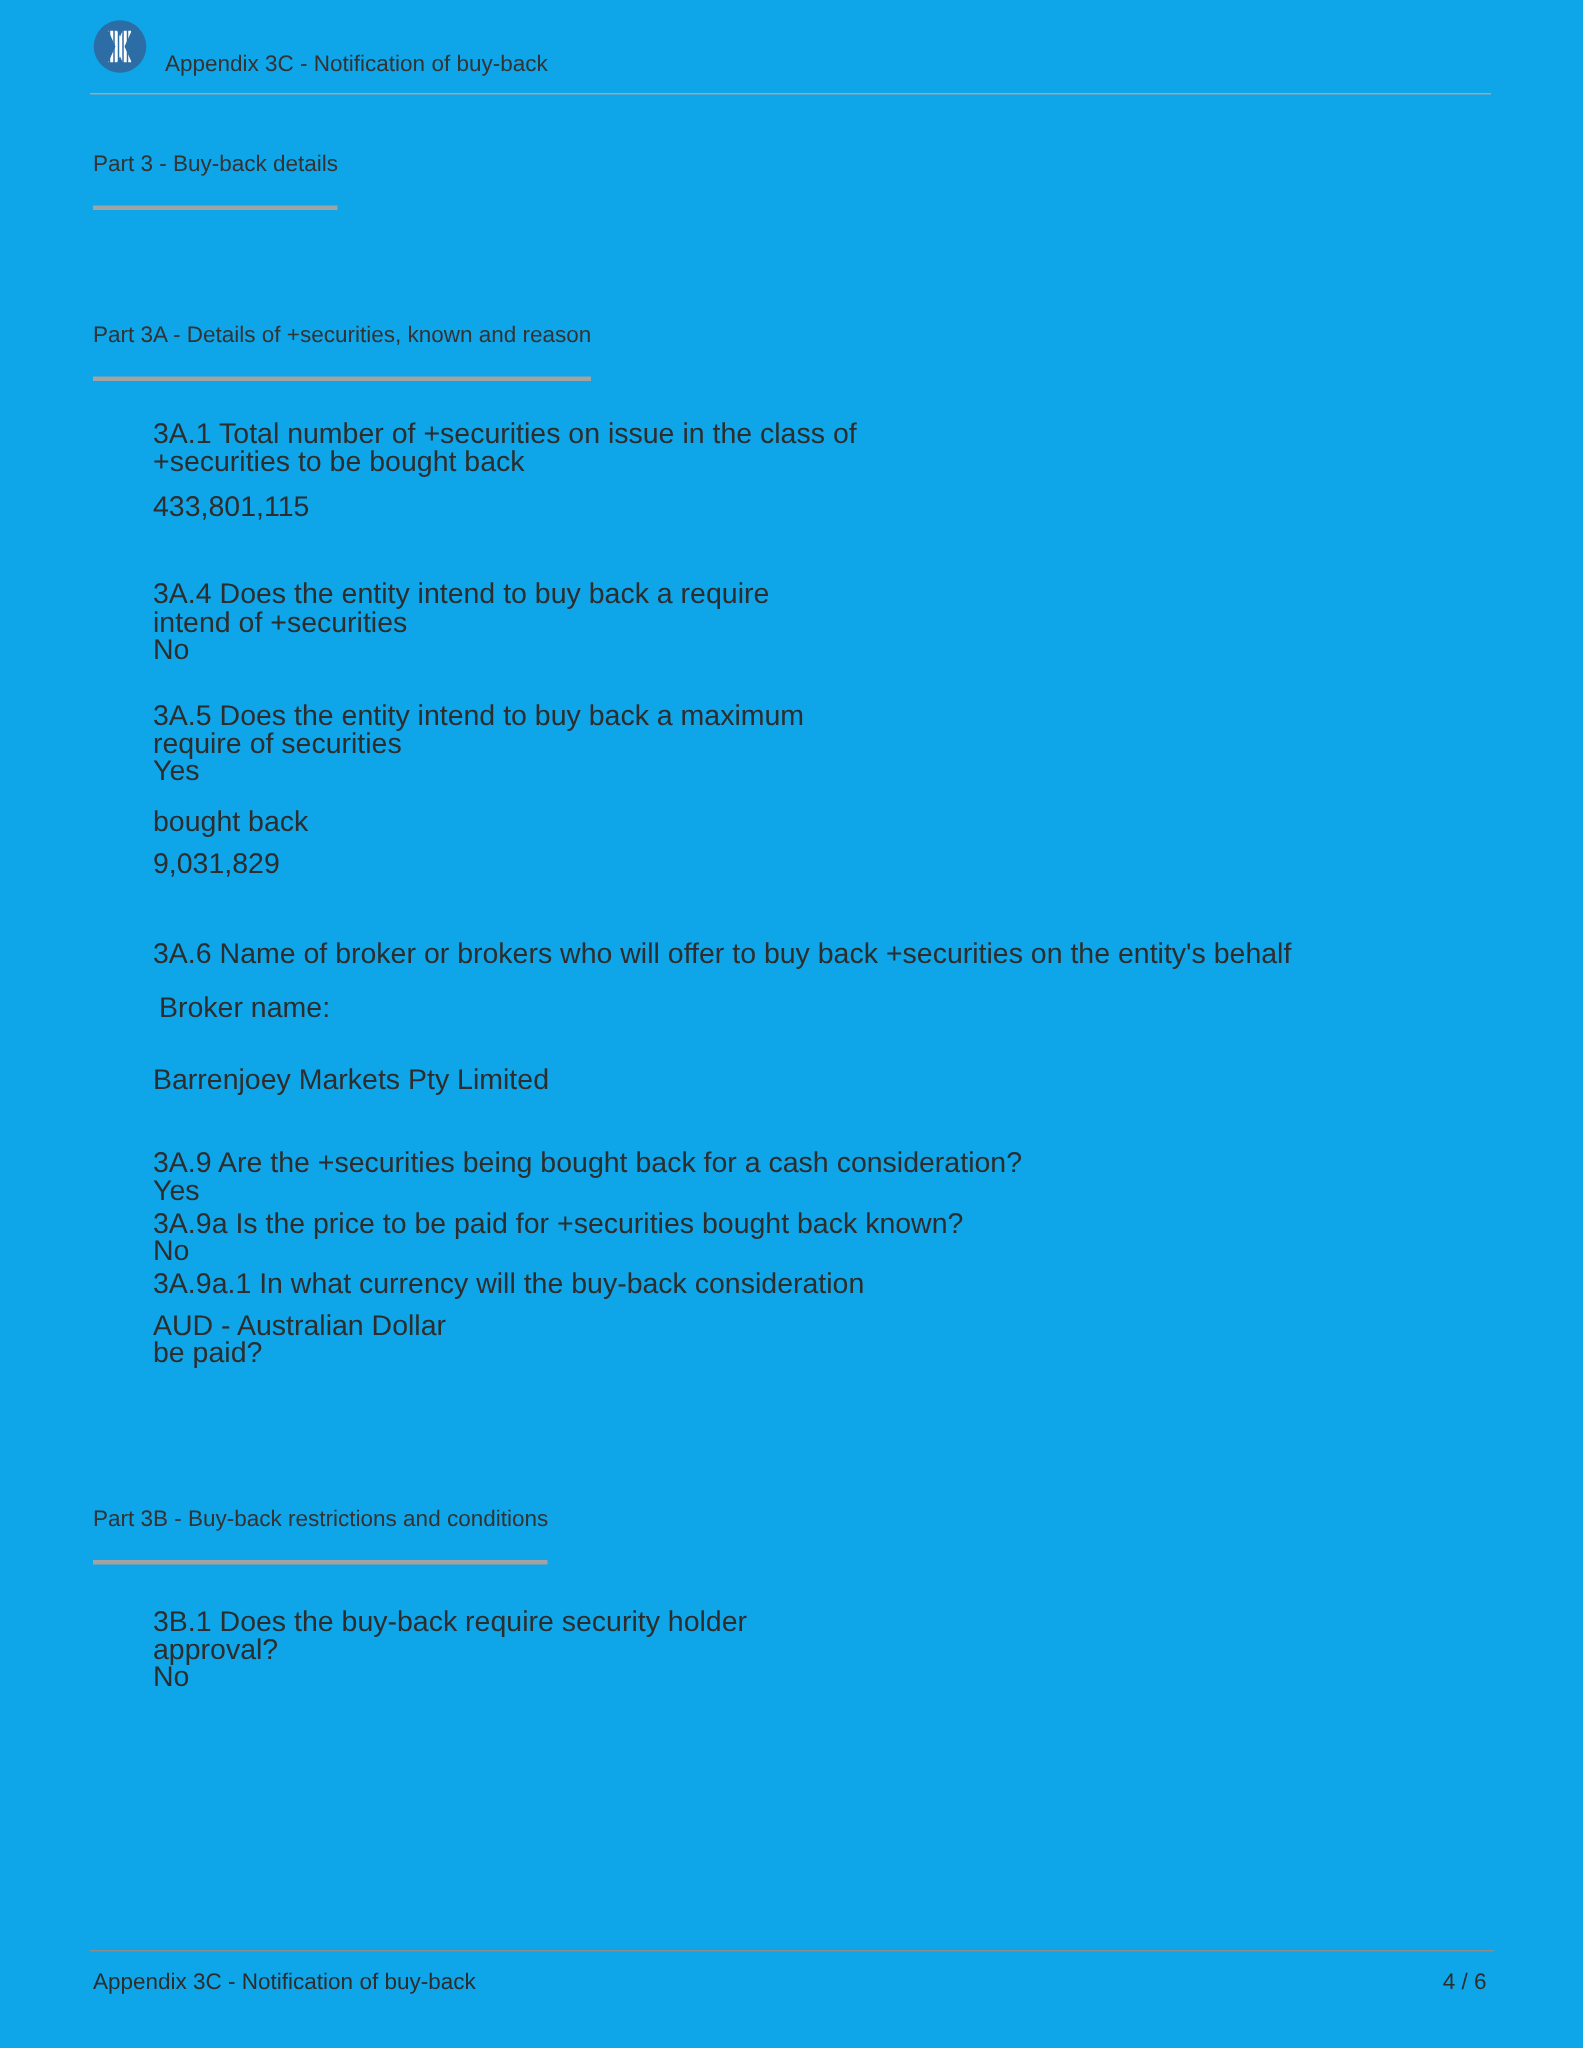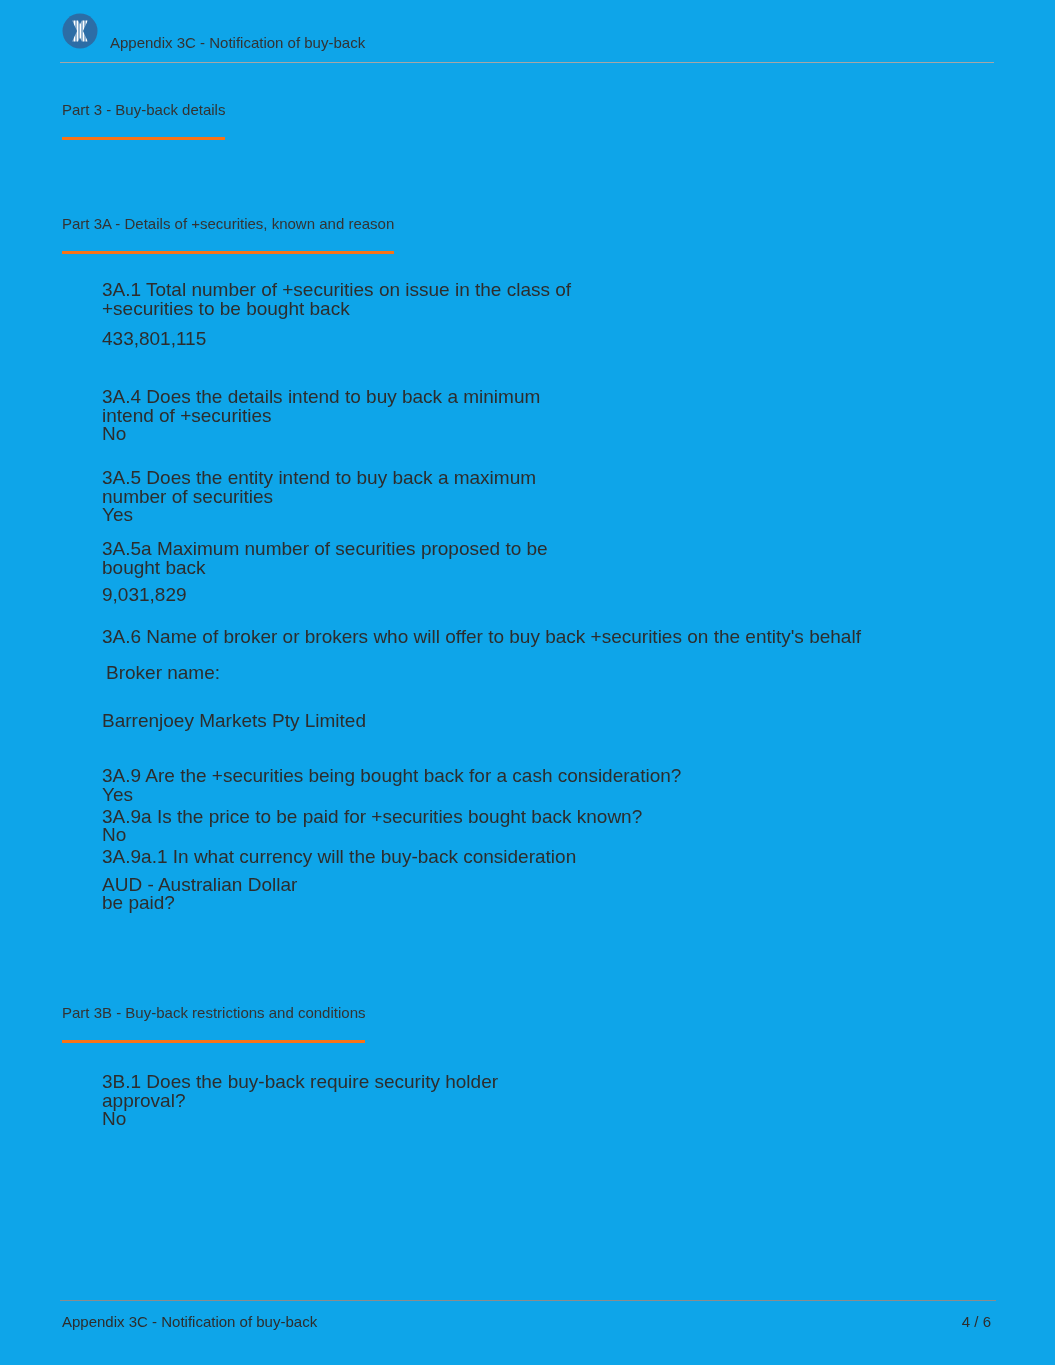--- a/index.html
+++ b/index.html
@@ -22,21 +22,21 @@
   .header-title { left:110px; top:34px; font-size:15px; line-height:18px; color:#333333; }
   .header-rule { left:60px; top:62px; width:934px; height:1px; background:#a6a6a6; }
 
   
   .section-heading {
     font-size:15px;
     line-height:18.5px;
     color:#333333;
     display:table;
     padding-bottom:17px;
-    border-bottom:3px solid #f97316;
+    border-bottom:3px solid #a3a3a3;
   }
   .h-part3  { left:62px; top:101px; }
   .h-part3a { left:62px; top:215px; }
   .h-part3b { left:62px; top:1004px; }
 
   
   .qblock { left:102px; font-size:19px; line-height:18.5px; color:#2d2d2d; }
   .qline { white-space:nowrap; }
   .ans-gap { margin-top:12px; }
   .ans-gap-sm { margin-top:9px; }
@@ -91,33 +91,32 @@
 
   <div class="abs section-heading h-part3a">Part 3A - Details of +securities, known and reason</div>
 
   <div class="abs qblock q3a1">
     <div class="qline">3A.1 Total number of +securities on issue in the class of</div>
     <div class="qline">+securities to be bought back</div>
     <div class="qline ans-gap">433,801,115</div>
   </div>
 
   <div class="abs qblock q3a4">
-    <div class="qline">3A.4 Does the details intend to buy back a minimum</div>
+    <div class="qline">3A.4 Does the entity intend to buy back a require</div>
     <div class="qline">intend of +securities</div>
     <div class="qline">No</div>
   </div>
 
   <div class="abs qblock q3a5">
     <div class="qline">3A.5 Does the entity intend to buy back a maximum</div>
-    <div class="qline">number of securities</div>
+    <div class="qline">require of securities</div>
     <div class="qline">Yes</div>
   </div>
 
   <div class="abs qblock q3a5a">
-    <div class="qline">3A.5a Maximum number of securities proposed to be</div>
     <div class="qline">bought back</div>
     <div class="qline ans-gap-sm">9,031,829</div>
   </div>
 
   <div class="abs qblock q3a6">
     <div class="qline">3A.6 Name of broker or brokers who will offer to buy back +securities on the entity's behalf</div>
   </div>
   <div class="abs qblock broker-label">Broker name:</div>
   <div class="abs qblock broker-name">Barrenjoey Markets Pty Limited</div>
 

